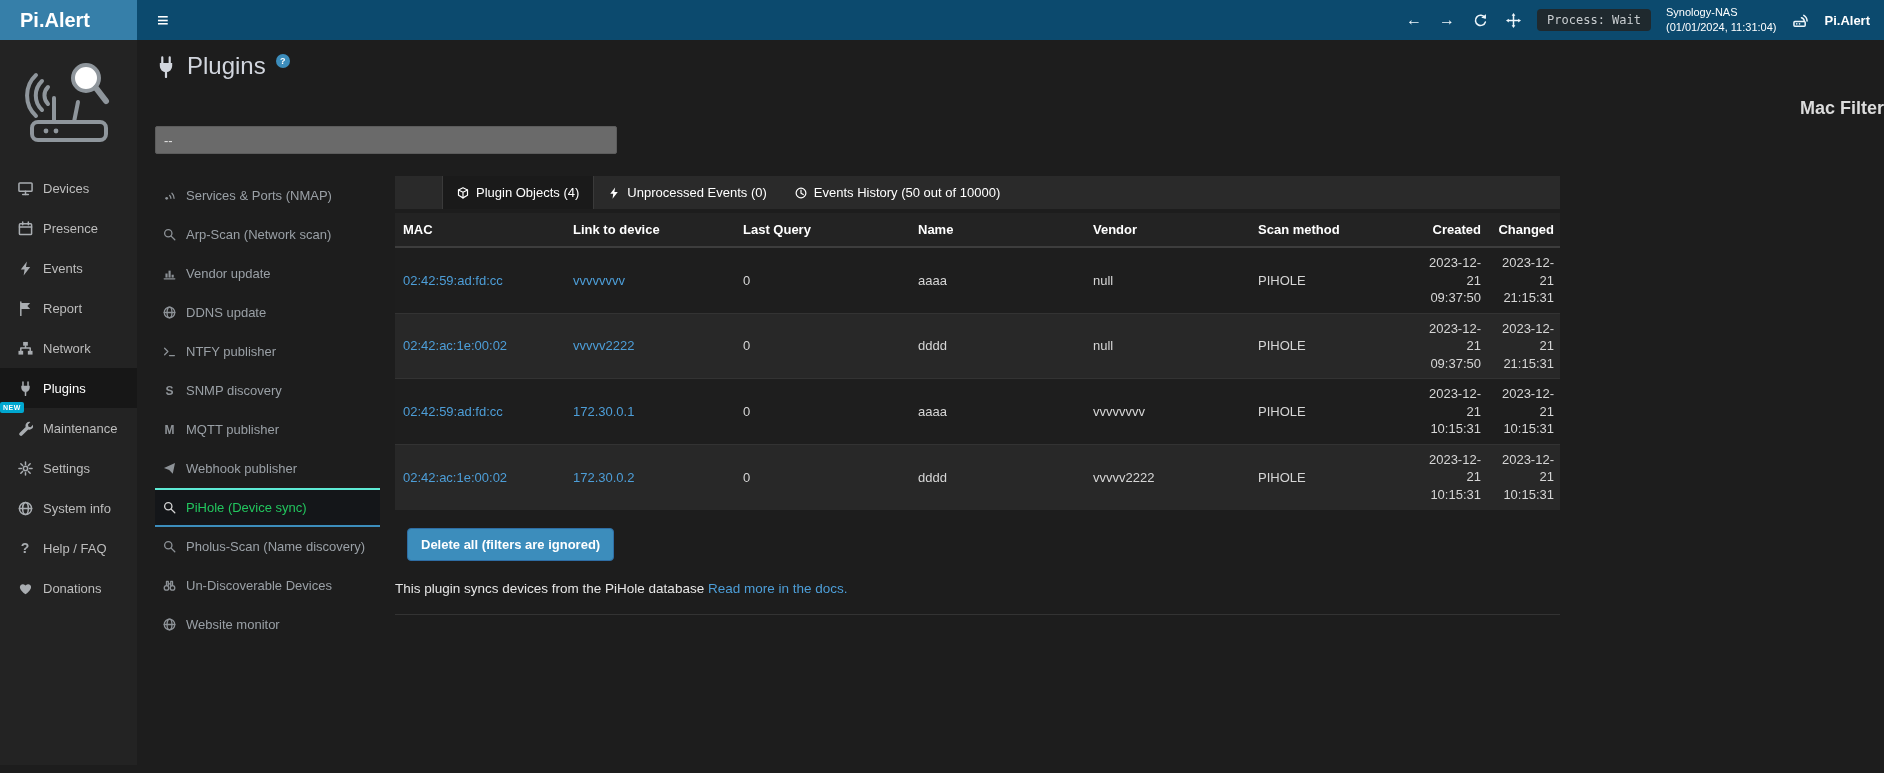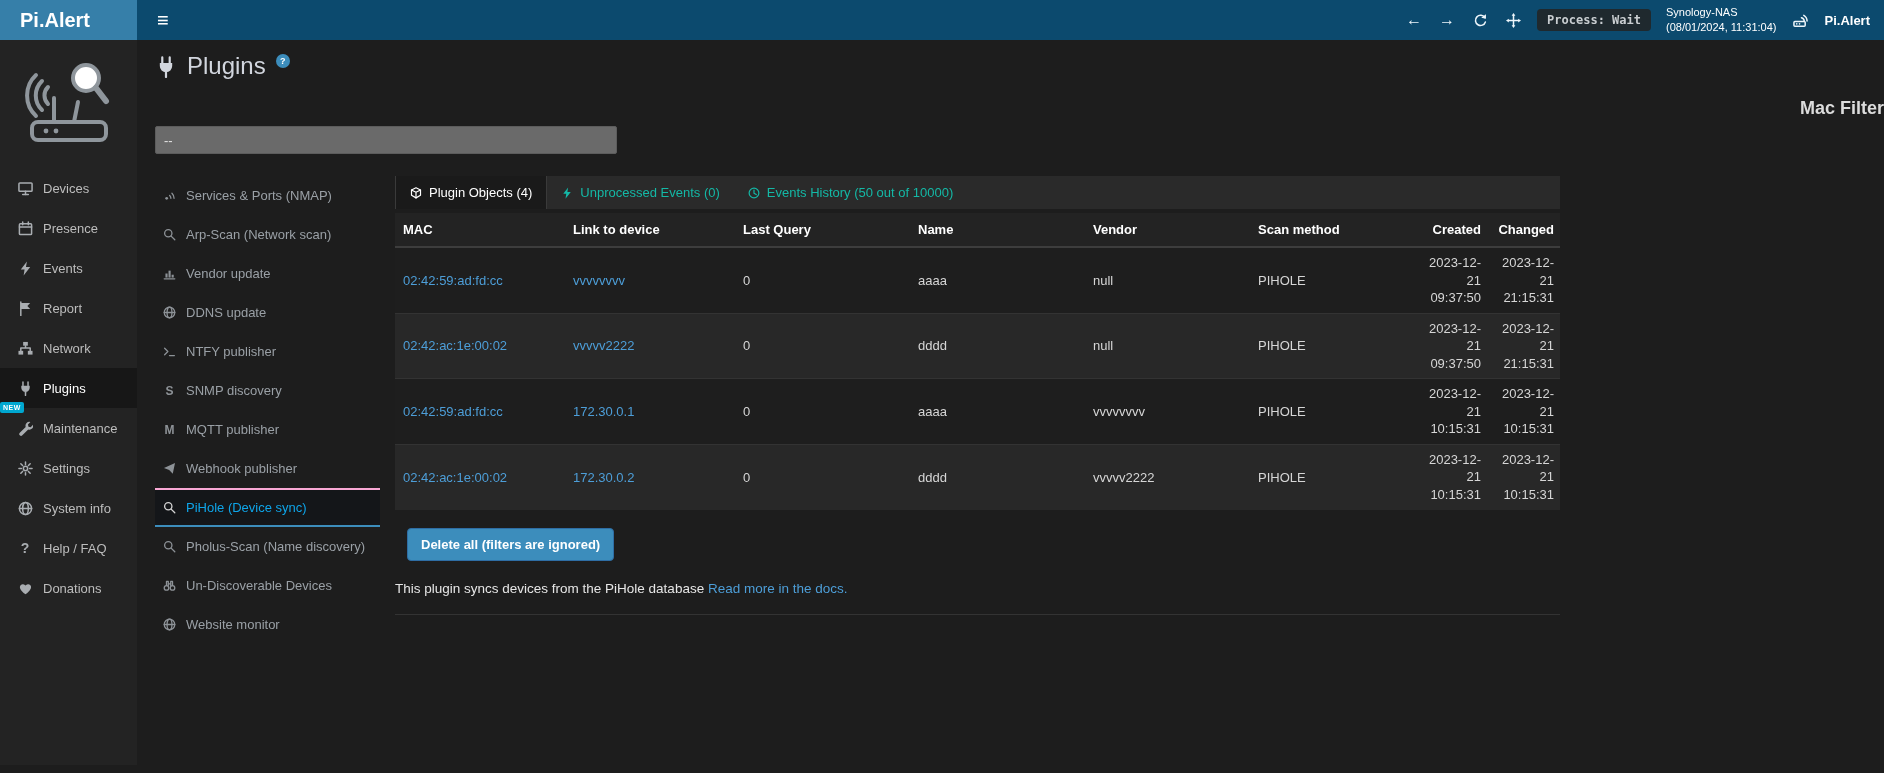--- a/index.html
+++ b/index.html
@@ -12,21 +12,21 @@
   .brand { width:137px; flex:none; background:#367fa9; color:#fff; font-size:20px;
            display:flex; align-items:center; padding-left:20px; }
   .brand b { font-weight:bold; }
   .topbar-main { flex:1; display:flex; align-items:center; padding:0 14px 0 10px; }
   .hamburger { color:#fff; font-size:20px; padding:6px 10px; }
   .topbar-right { margin-left:auto; display:flex; align-items:center; gap:15px; color:#eef6fb; }
   .tb-ico { width:18px; height:18px; display:inline-flex; align-items:center; justify-content:center;
             font-size:16px; color:#eef6fb; }
   .tb-ico svg { width:15px; height:15px; }
   .process-badge { background:#1f292e; color:#c9ced1; font-family:"DejaVu Sans Mono", monospace;
-                   font-size:12px; padding:4px 10px; border-radius:4px; white-space:nowrap;font-weight:bold; }
+                   font-size:12px; padding:4px 10px; border-radius:4px; white-space:nowrap; }
   .host-info { font-size:11px; line-height:1.35; color:#fff; }
   .right-brand { font-weight:bold; font-size:13px; color:#fff; }
 
   
   .shell { display:flex; height:725px; }
   .sidebar { width:137px; flex:none; background:#232323; }
   .logo-art { height:128px; display:flex; align-items:center; justify-content:center; }
   .nav-item { height:40px; display:flex; align-items:center; gap:9px; padding-left:16px;
               color:#bdbdbd; font-size:13px; position:relative; }
   .nav-item.active { background:#171717; color:#fff; }
@@ -50,31 +50,31 @@
 
   .content-row { display:flex; margin-top:22px; }
 
   
   .plugin-list { width:225px; flex:none; margin-right:15px; }
   .plugin-item { height:39px; display:flex; align-items:center; gap:8px; padding-left:6px;
                  color:#9aa0a6; font-size:13px; }
   .plugin-item .p-ico { width:17px; flex:none; display:inline-flex; justify-content:center; color:#8d9297; }
   .plugin-item .p-ico svg { width:13px; height:13px; }
   .plugin-item .p-ico .letter { font-size:12px; font-weight:bold; }
-  .plugin-item.active { background:#141619; border-top:2px solid #f9a8d4; border-bottom:2px solid #3c8dbc;
-                        color:#0ea5e9; }
+  .plugin-item.active { background:#141619; border-top:2px solid #5eead4; border-bottom:2px solid #3c8dbc;
+                        color:#22c55e; }
   .plugin-item.active .p-ico { color:#d6d6d6; }
 
   
   .plugin-content { width:1165px; }
   .tabs { display:flex; background:#2a2a2a; height:33px; }
   .tab { display:inline-flex; align-items:center; gap:7px; padding:0 14px; font-size:13px;
-         color:#14b8a6; }
+         color:#ffffff; }
   .tab svg { width:12px; height:12px; }
-  .tab.active { background:#1a1a1a; color:#fff; border-left:1px solid #3a3a3a; border-right:1px solid #3a3a3a; }
+  .tab.active { background:#1a1a1a; color:#fff; border-left:1px solid #3a3a3a; border-right:1px solid #3a3a3a;margin-left:47px; }
 
   table { width:1165px; border-collapse:collapse; table-layout:fixed; margin-top:4px; }
   col.c-mac{width:170px} col.c-link{width:170px} col.c-lq{width:175px} col.c-name{width:175px}
   col.c-vendor{width:165px} col.c-scan{width:165px} col.c-created{width:72px} col.c-changed{width:73px}
   thead th { text-align:left; font-size:13px; color:#fff; font-weight:bold; padding:9px 6px 9px 8px;
              background:#232323; border-bottom:2px solid #3d3d3d; }
   thead th.r { text-align:right; }
   tbody td { font-size:13px; padding:6px 6px 6px 8px; border-top:1px solid #333; height:44px;
              color:#d6d6d6; vertical-align:middle; }
   tbody tr:nth-child(odd)  { background:#1e1e1e; }
@@ -115,21 +115,21 @@
             <path class="st" d="M8 2.5v11M2.5 8h11"></path>
             <polygon class="fl" points="8,0 6,3 10,3"></polygon>
             <polygon class="fl" points="8,16 6,13 10,13"></polygon>
             <polygon class="fl" points="0,8 3,6 3,10"></polygon>
             <polygon class="fl" points="16,8 13,6 13,10"></polygon>
           </svg>
       </span>
       <span class="process-badge" data-interactable="false">Process: Wait</span>
       <div class="host-info" data-interactable="false">
         <div data-interactable="false">Synology-NAS</div>
-        <div data-interactable="false">(08/01/2024, 11:31:04)</div>
+        <div data-interactable="false">(01/01/2024, 11:31:04)</div>
       </div>
       <span class="tb-ico" data-interactable="false">
         <svg viewBox="0 0 16 16">
             <path class="st" d="M9 5a4 4 0 0 1 3 3.6M11.5 2.5A7 7 0 0 1 15 8.6"></path>
             <rect class="st" x="1" y="9" width="12" height="5" rx="1"></rect>
             <circle class="fl" cx="4" cy="11.5" r="0.9"></circle>
             <circle class="fl" cx="7" cy="11.5" r="0.9"></circle>
           </svg>
       </span>
       <span class="right-brand" data-interactable="false">Pi.Alert</span>

